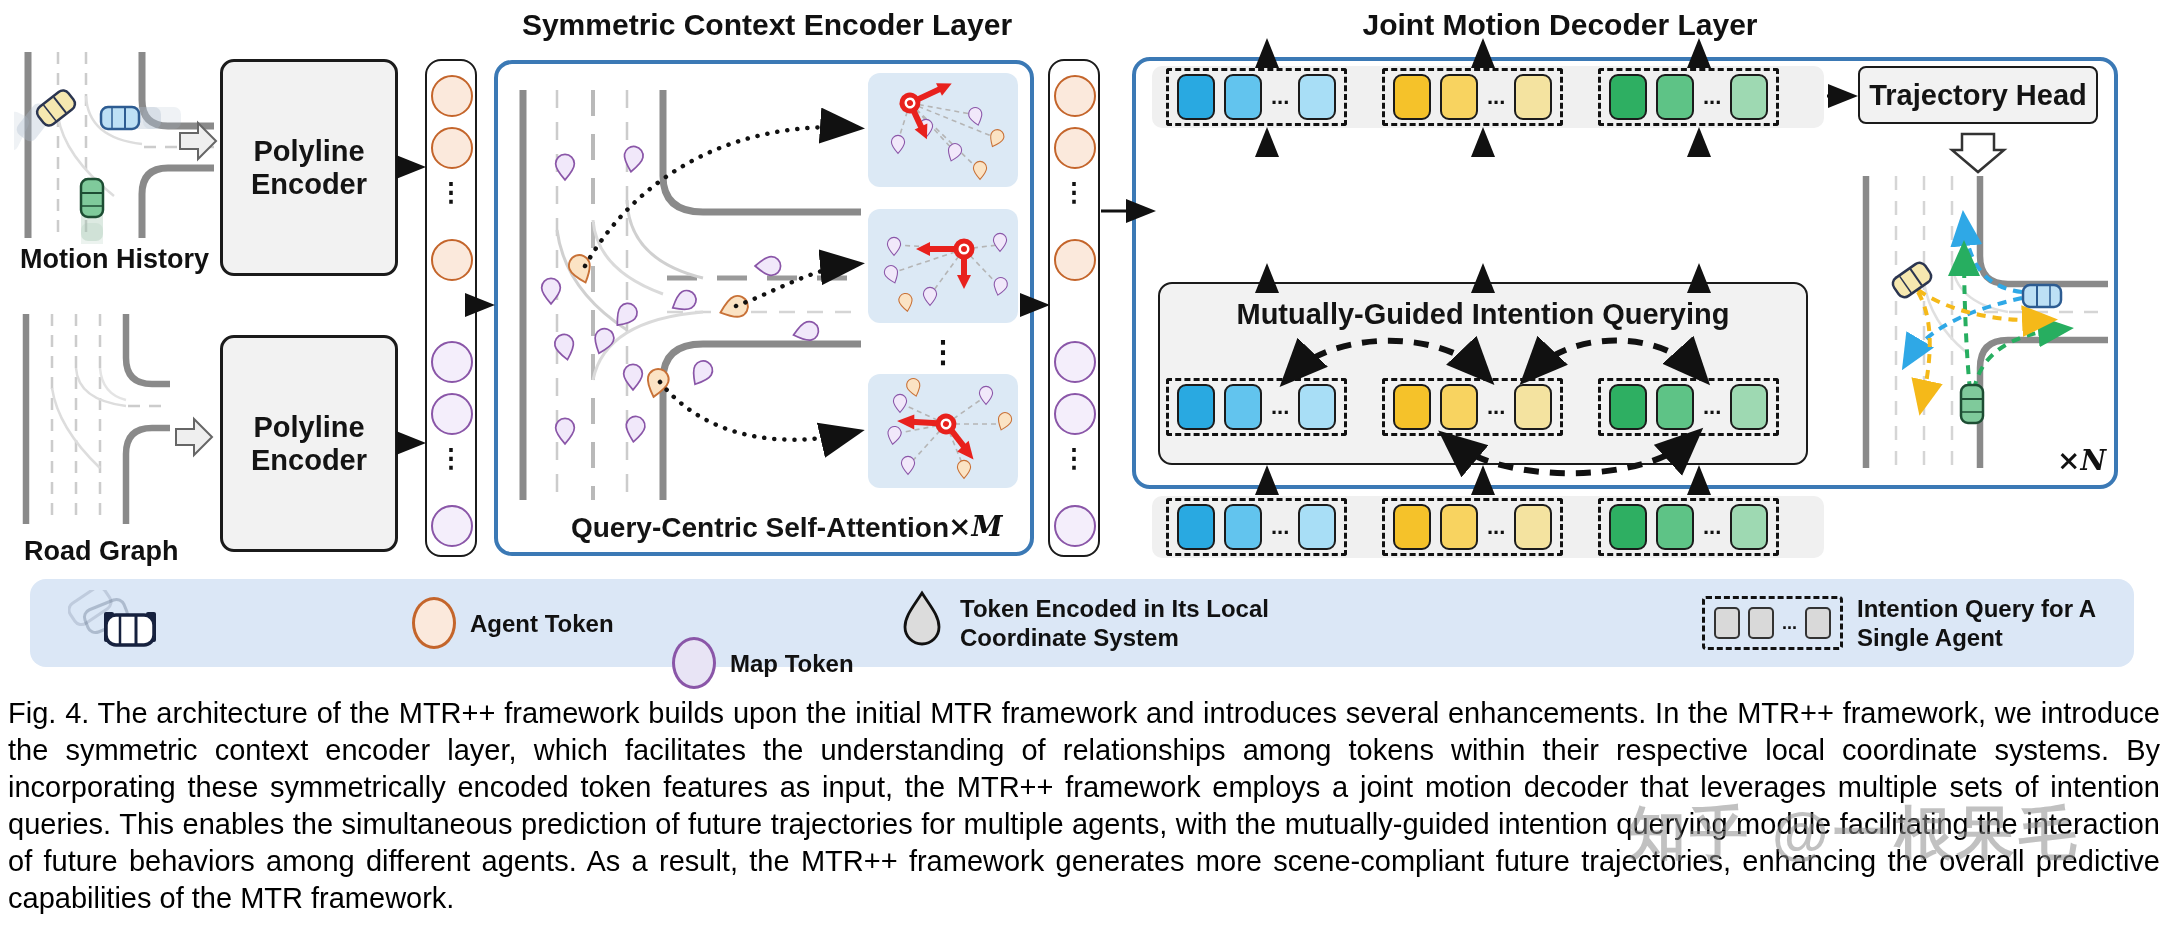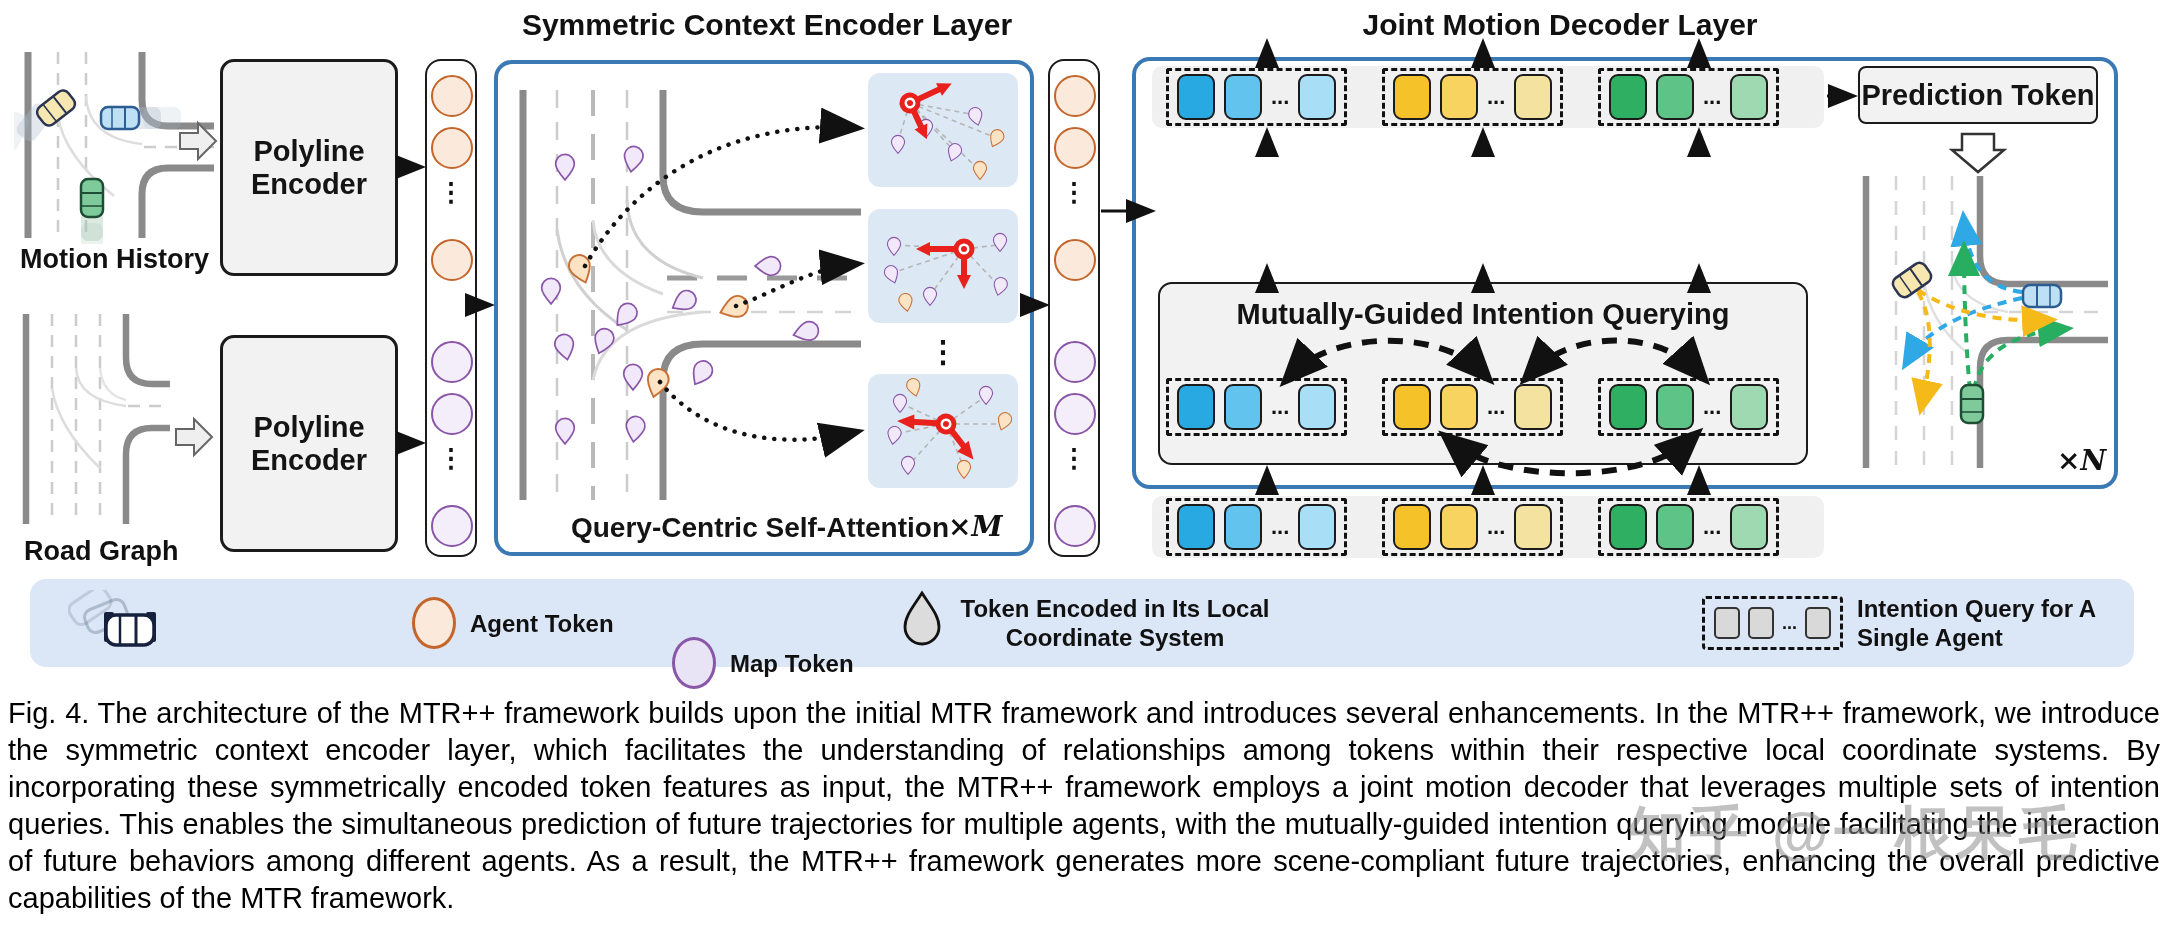--- a/index.html
+++ b/index.html
@@ -326,21 +326,21 @@
       <div class="sq y3"></div>
   </div>
   <div class="tgroup" style="left:1598px;top:498px;">
     <div class="sq g1"></div>
       <div class="sq g2"></div>
       <span class="dots3">...</span>
       <div class="sq g3"></div>
   </div>
 
   <div class="gbox" style="left:1858px;top:66px;width:240px;height:58px;border-radius:8px;">
-    <span class="boxlabel">Prediction Token</span>
+    <span class="boxlabel">Trajectory Head</span>
   </div>
 
   <svg class="abs" style="left:1856px;top:172px;" width="254" height="300" viewBox="0 0 254 300">
     <path d="M10,4 V296" stroke="#8a8a8a" stroke-width="6.5" fill="none"></path>
     <path d="M40,4 V296" stroke="#d5d5d5" stroke-width="2.5" stroke-dasharray="14 11" fill="none"></path>
     <path d="M68,4 V296" stroke="#d5d5d5" stroke-width="2.5" stroke-dasharray="14 11" fill="none"></path>
     <path d="M96,4 V296" stroke="#d5d5d5" stroke-width="2.5" stroke-dasharray="14 11" fill="none"></path>
     <path d="M124,4 V84 Q124,112 152,112 H252" stroke="#8a8a8a" stroke-width="6.5" fill="none"></path>
     <path d="M124,296 V196 Q124,168 152,168 H252" stroke="#8a8a8a" stroke-width="6.5" fill="none"></path>
     <path d="M128,140 H252" stroke="#d5d5d5" stroke-width="2.5" stroke-dasharray="14 11" fill="none"></path>
@@ -460,21 +460,21 @@
       </svg>
     </div>
     <div class="litem" style="left:382px;">
       <div class="ellipseTok" style="border:3px solid #C4652B;background:#FBE9DC;"></div>
       <div class="llabel" style="width:160px;">Agent Token</div>
     </div>
     <div class="litem" style="left:642px;margin-top:40px;">
       <div class="ellipseTok" style="border:3px solid #8A56A8;background:#E8E4F5;"></div>
       <div class="llabel" style="width:150px;">Map Token</div>
     </div>
-    <div class="litem" style="left:868px;text-align:center;">
+    <div class="litem" style="left:868px;">
       <svg width="48" height="68" viewBox="0 0 48 68">
         <path d="M24,4 C33,18 41,27 41,38 a17,17 0 1,1 -34,0 C7,27 15,18 24,4 Z" fill="#DCDCDC" stroke="#111" stroke-width="2.8"></path>
       </svg>
       <div class="llabel" style="width:310px;">Token Encoded in Its Local Coordinate System</div>
     </div>
     <div class="litem" style="left:1672px;">
       <div class="intIcon">
         <div class="intSq"></div>
           <div class="intSq"></div>
         <span class="dots3" style="font-size:18px;">...</span>

